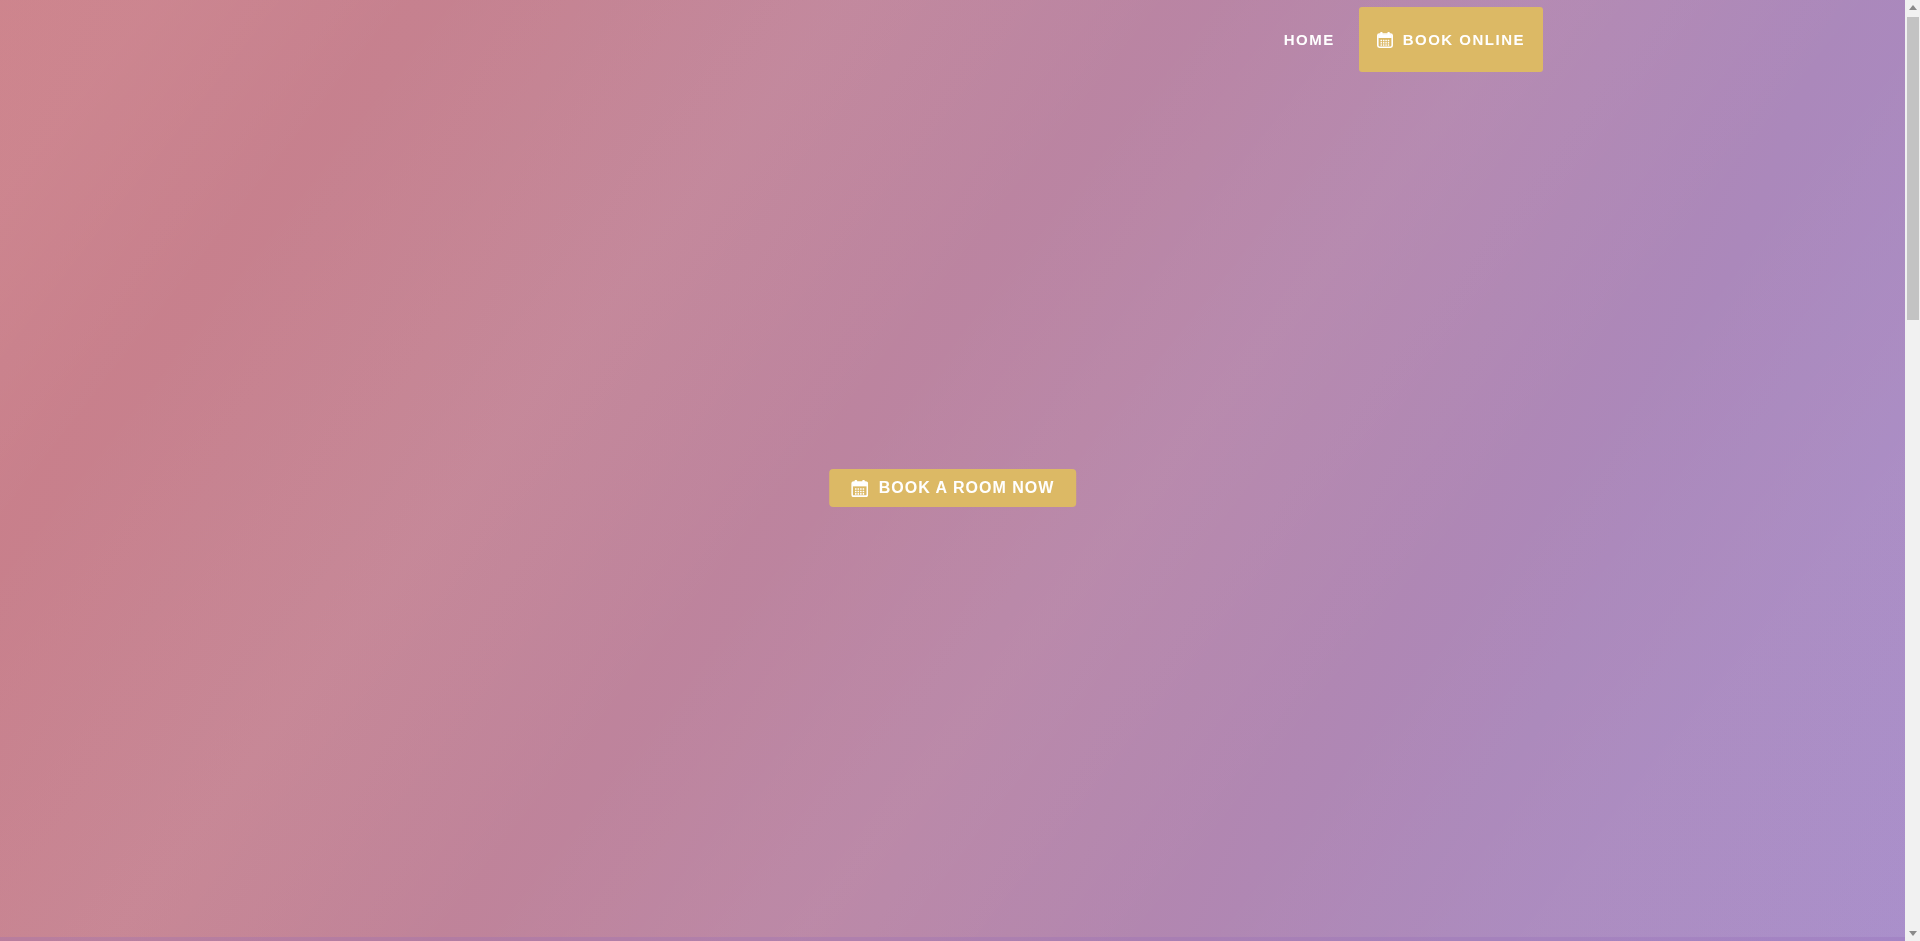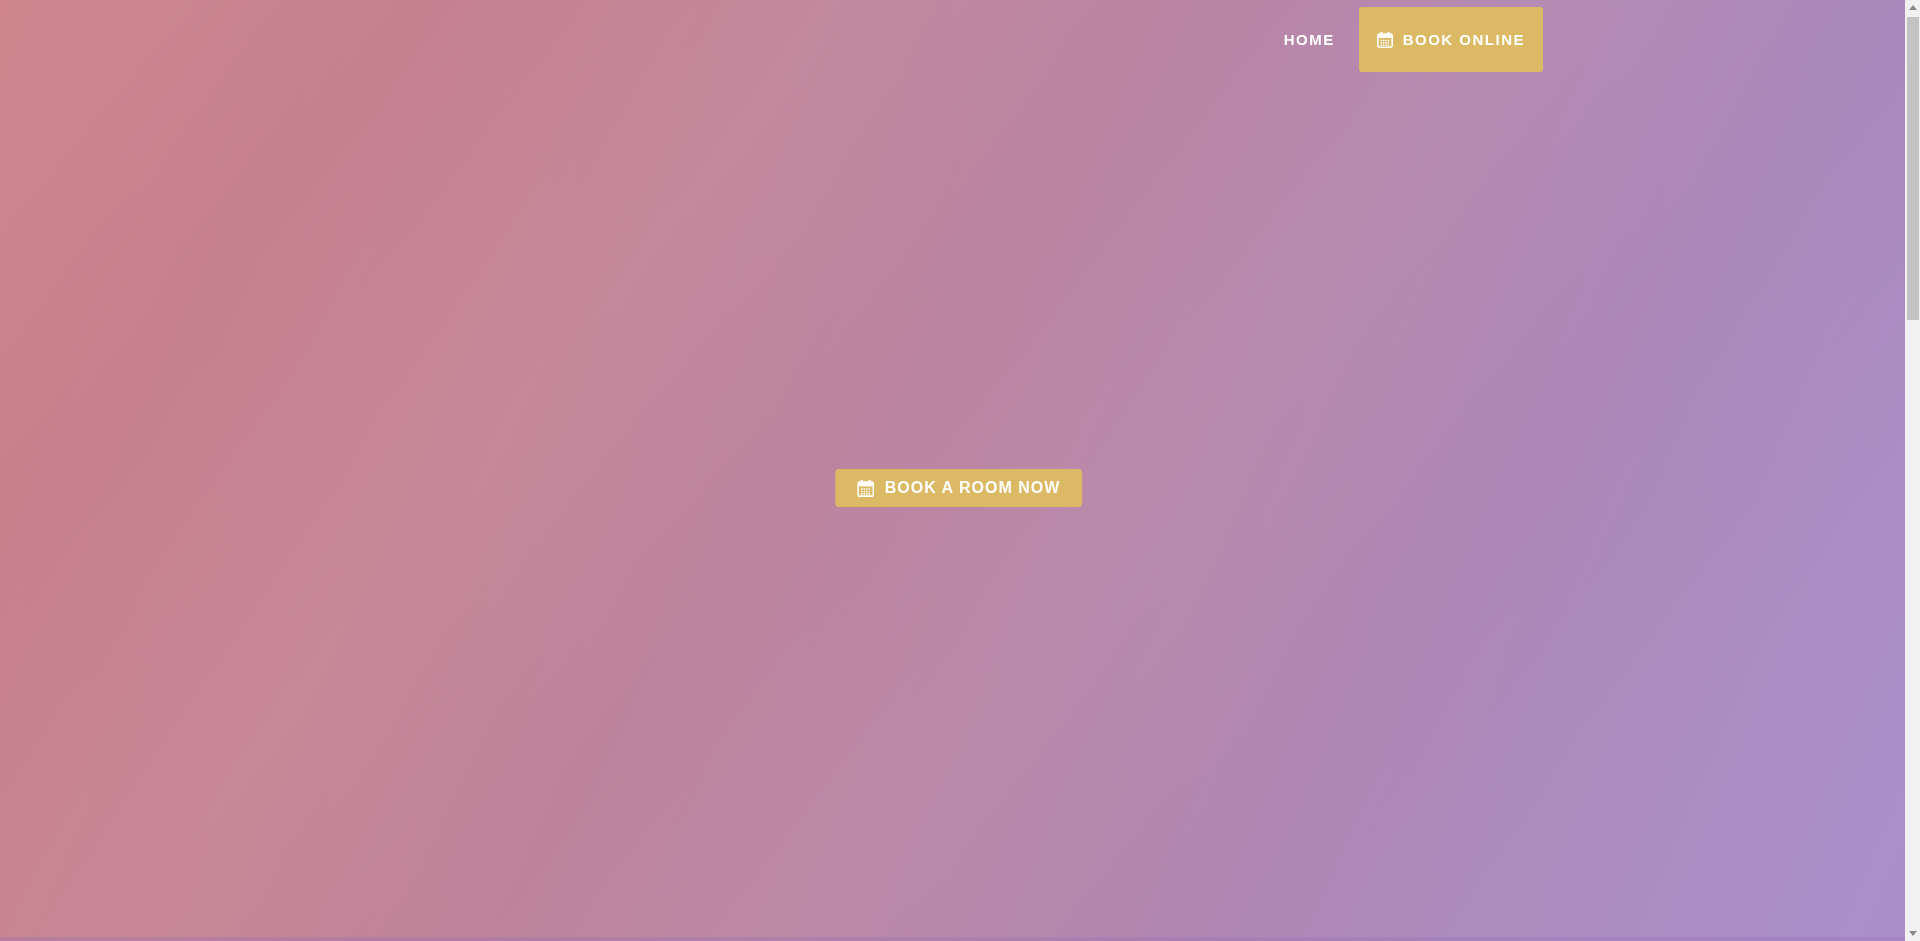--- a/index.html
+++ b/index.html
@@ -153,21 +153,21 @@
             <rect x="4.4" y="15.4" width="1.9" height="1.9" rx="0.4"></rect>
               <rect x="7.4" y="15.4" width="1.9" height="1.9" rx="0.4"></rect>
               <rect x="10.4" y="15.4" width="1.9" height="1.9" rx="0.4"></rect>
               <rect x="13.4" y="15.4" width="1.9" height="1.9" rx="0.4"></rect>
           </svg>
         </span>
         <span class="btn-label">BOOK ONLINE</span>
       </a>
     </nav>
 
-    <a class="gold-btn hero-book" style="background: rgb(220, 185, 101); margin-left: 6px;">
+    <a class="gold-btn hero-book" style="background: rgb(220, 185, 101);">
       <span class="cal-icon">
         <svg width="17" height="17" viewBox="0 0 20 20" fill="#ffffff" xmlns="http://www.w3.org/2000/svg">
           <rect x="4" y="0" width="3" height="5" rx="1"></rect>
           <rect x="13" y="0" width="3" height="5" rx="1"></rect>
           <rect x="1" y="2.5" width="18" height="16.5" rx="2" fill="none" stroke="#ffffff" stroke-width="2"></rect>
           <rect x="1.5" y="3" width="17" height="4.5"></rect>
           <rect x="4.4" y="9.6" width="1.9" height="1.9" rx="0.4"></rect>
             <rect x="7.4" y="9.6" width="1.9" height="1.9" rx="0.4"></rect>
             <rect x="10.4" y="9.6" width="1.9" height="1.9" rx="0.4"></rect>
             <rect x="13.4" y="9.6" width="1.9" height="1.9" rx="0.4"></rect>

